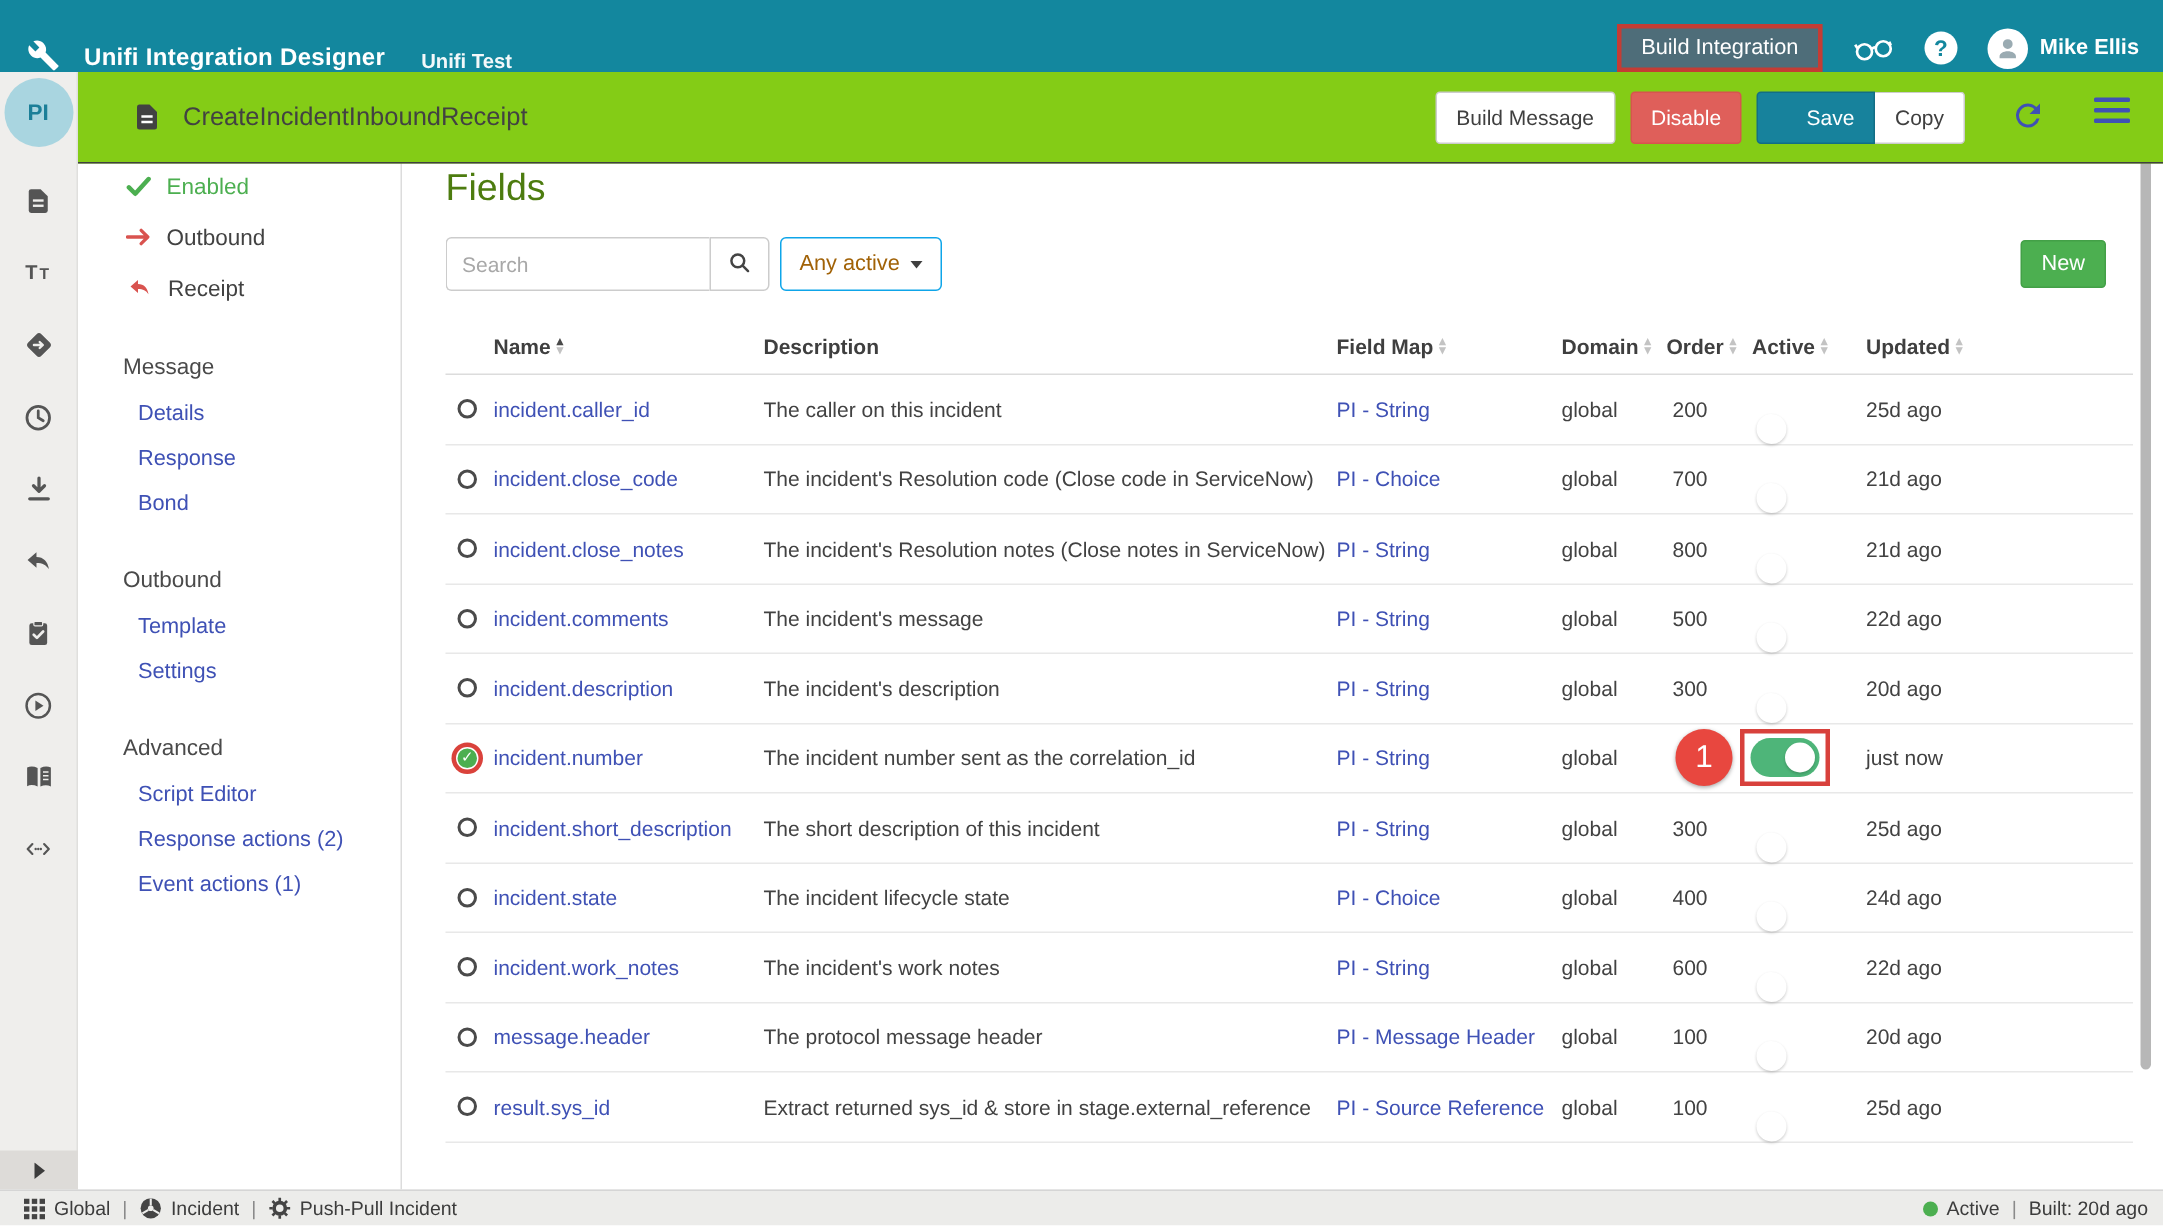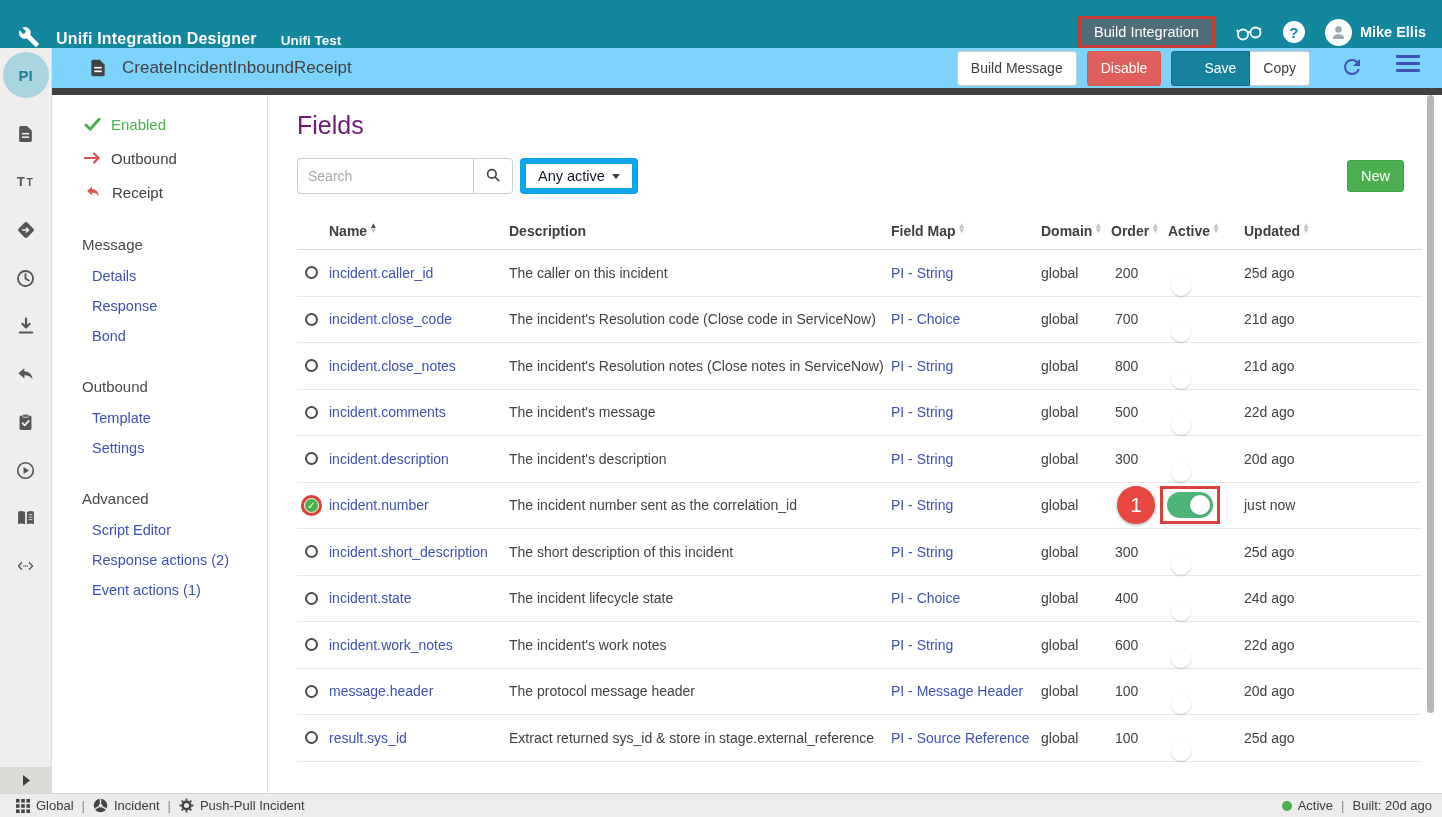--- a/index.html
+++ b/index.html
@@ -18,22 +18,22 @@
   .build-integration { border:3px solid #c43c34; background:rgba(190,60,52,.35);
     color:#fff; font-size:14.5px; padding:5px 13px; cursor:pointer; }
   .tb-icon { display:flex; align-items:center; cursor:pointer; }
   .help-circle { width:22px; height:22px; border-radius:50%; background:#fff; color:#13879e;
     font-weight:bold; font-size:15px; display:flex; align-items:center; justify-content:center; }
   .user-chip { display:flex; align-items:center; gap:8px; cursor:pointer; }
   .avatar-circle { width:27px; height:27px; border-radius:50%; background:#fff;
     display:flex; align-items:center; justify-content:center; }
   .user-name { font-size:14.5px; font-weight:bold; }
   
-  .header { position:absolute; left:52px; top:48px; width:1390px; height:47px; background:#7dd3fc;
-    border-bottom:7px solid #404040; display:flex; align-items:center; z-index:20; }
+  .header { position:absolute; left:52px; top:48px; width:1390px; height:61px; background:#84cc16;
+    border-bottom:1px solid #404040; display:flex; align-items:center; z-index:20; }
   .header .doc { margin:0 14px 0 36px; display:flex; }
   .header-title { font-size:17px; color:#424242; }
   .header-right { margin-left:auto; display:flex; align-items:flex-start; padding-right:18px; gap:10px; }
   .btn { font-family:inherit; font-size:14px; height:35px; padding:0 13px; border-radius:3px;
     border:1px solid #ccc; background:#fff; color:#3f3f3f; cursor:pointer; }
   .btn-red { background:#df5f5a; border-color:#d8544f; color:#fff; }
   .btn-group { display:flex; }
   .btn-group .btn:first-child { border-radius:3px 0 0 3px; }
   .btn-group .btn:last-child { border-radius:0 3px 3px 0; border-left:none; }
   .btn-teal { background:#17829c; border-color:#136e85; color:#fff;padding-left:32px; }
@@ -57,40 +57,40 @@
   .nav-status.green .lbl { color:#4caf50; }
   .nav-section-title { padding-left:30px; margin-top:22px; margin-bottom:4px; font-size:15px;
     color:#4a4a4a; height:26px; display:flex; align-items:center; }
   .nav-item { position:relative; padding-left:40px; height:30px; display:flex; align-items:center;
     font-size:14.5px; color:#3f51b5; cursor:pointer; }
   .nav-item.active { color:#383838; }
   .nav-item.active::before { content:""; position:absolute; left:30px; top:4px; width:4px; height:22px;
     background:#4d4d4d; }
   
   .main { position:absolute; left:268px; top:95px; width:1174px; height:698px; background:#fff; }
-  .page-title { font-size:25px; color:#701a75; margin:16px 0 18px 29px; }
+  .page-title { font-size:25px; color:#4d7c0f; margin:16px 0 18px 29px; }
   .toolbar { display:flex; align-items:center; margin-left:29px; width:1125px; }
   .search-wrap { display:flex; }
   .search-input { width:176px; height:36px; border:1px solid #ccc; border-right:none;
     border-radius:4px 0 0 4px; padding:0 10px; font-size:14px; font-family:inherit; color:#0f766e; }
   .search-input::placeholder { color:#a8a8a8; }
   .search-btn { width:40px; height:36px; border:1px solid #ccc; background:#fff;
     border-radius:0 4px 4px 0; cursor:pointer; display:flex; align-items:center; justify-content:center; }
-  .filter-btn { height:36px; margin-left:7px; border:6px solid #0ea5e9; background:#fff; border-radius:4px;
-    font-size:14.5px; color:#0f172a; padding:0 12px; cursor:pointer; display:flex; align-items:center; gap:7px;
+  .filter-btn { height:36px; margin-left:7px; border:1px solid #0ea5e9; background:#fff; border-radius:4px;
+    font-size:14.5px; color:#a16207; padding:0 12px; cursor:pointer; display:flex; align-items:center; gap:7px;
     font-family:inherit; }
   .caret-down { width:0; height:0; border-left:4.5px solid transparent; border-right:4.5px solid transparent;
     border-top:5px solid #3f3f3f; display:inline-block; }
   .btn-new { margin-left:auto; margin-right:18px; background:#4caf50; border:1px solid #43a047; color:#fff;
     font-size:14.5px; height:32px; padding:0 13px; border-radius:3px; cursor:pointer; font-family:inherit; }
   
   .table { margin:18px 0 0 29px; width:1125px; }
   .tgrid { display:grid; grid-template-columns:32px 180px 382px 150px 70px 57px 76px 1fr; align-items:center; }
   .thead { height:38px; border-bottom:1px solid #dcdcdc; }
-  .th { font-size:14px; font-weight:bold; color:#3f3f3f; display:flex; align-items:flex-start; gap:4px; cursor:pointer; }
+  .th { font-size:14px; font-weight:bold; color:#3f3f3f; display:flex; align-items:center; gap:4px; cursor:pointer; }
   .sort { display:inline-flex; flex-direction:column; line-height:5.5px; font-size:8.5px; color:#c3c3c3; }
   .sort .on { color:#4a4a4a; }
   .trow { height:46.5px; border-bottom:1px solid #e8e8e8; }
   .cell { font-size:14px; color:#424242; }
   .link { color:#3f51b5; cursor:pointer; text-decoration:none; }
   .radio { width:13px; height:13px; border:2px solid #4a4a4a; border-radius:50%; margin-left:8px; }
   .check-annot { width:21px; height:21px; border-radius:50%; background:#da423b; margin-left:4px;
     display:flex; align-items:center; justify-content:center; }
   .check-annot .inner { width:15px; height:15px; border-radius:50%; background:#4caf50; color:#fff;
     font-size:10px; display:flex; align-items:center; justify-content:center; border:1px solid #fff; }

